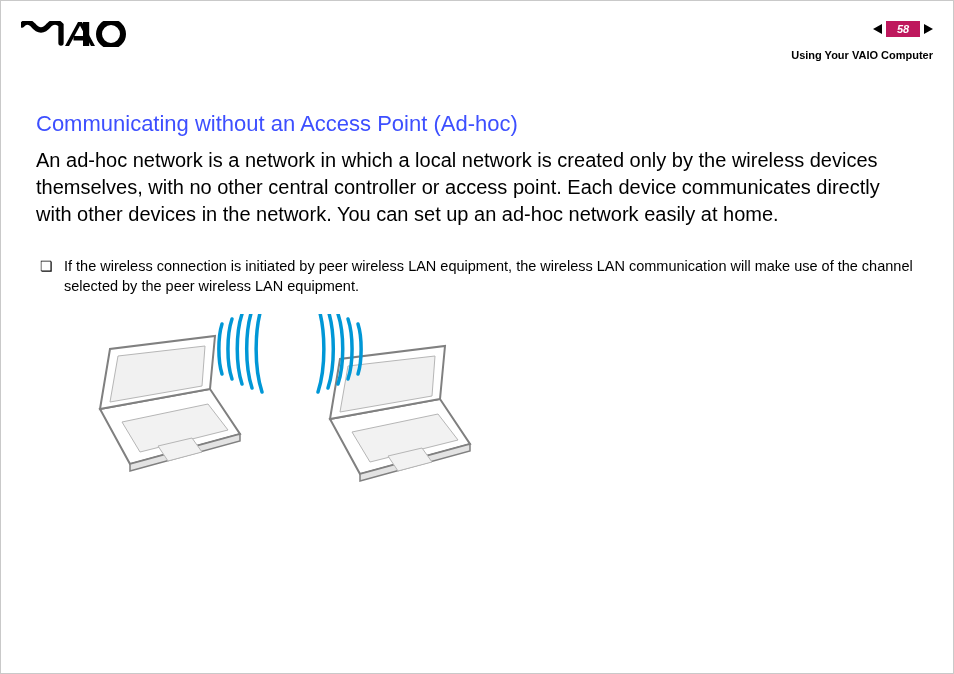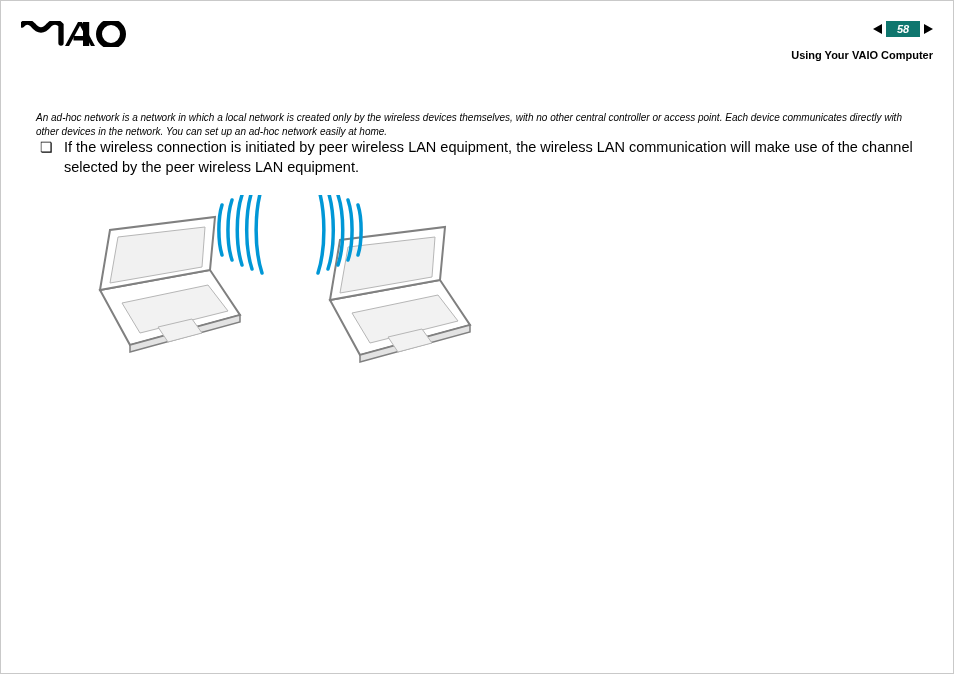--- a/index.html
+++ b/index.html
@@ -45,21 +45,21 @@
     justify-content: flex-end;
     gap: 4px;
   }
   .page-badge {
     display: inline-flex;
     align-items: center;
     justify-content: center;
     height: 16px;
     min-width: 26px;
     padding: 0 4px;
-    background: #0f766e;
+    background: #be185d;
     color: #fff;
     font-size: 11px;
     font-weight: bold;
     font-style: italic;
   }
   .arrow-left, .arrow-right {
     width: 0;
     height: 0;
     border-style: solid;
   }
@@ -83,24 +83,23 @@
     left: 35px;
     right: 35px;
   }
   .title {
     color: #3d4fff;
     font-size: 22px;
     font-weight: 400;
     margin: 0 0 10px 0;
   }
   .intro {
-    font-size: 10px;
+    font-size: 20px;
     line-height: 1.35;
-    margin: 0 0 0 0;
-    font-style: italic;
+    margin: 0 0 29px 0;
   }
   .bullets {
     list-style: none;
     padding: 0;
     margin: 0 0 18px 0;
   }
   .bullets li {
     position: relative;
     padding-left: 28px;
     font-size: 14.5px;
@@ -141,20 +140,21 @@
       <div class="nav-row">
         <span class="arrow-left"></span>
         <span class="page-badge">58</span>
         <span class="arrow-right"></span>
       </div>
       <div class="section-label">Using Your VAIO Computer</div>
     </div>
   </div>
 
   <div class="content">
+    <h1 class="title">Communicating without an Access Point (Ad-hoc)</h1>
     <p class="intro">An ad-hoc network is a network in which a local network is created only by the wireless devices themselves, with no other central controller or access point. Each device communicates directly with other devices in the network. You can set up an ad-hoc network easily at home.</p>
 
     <ul class="bullets">
       <li>If the wireless connection is initiated by peer wireless LAN equipment, the wireless LAN communication will make use of the channel selected by the peer wireless LAN equipment.</li>
     </ul>
 
     <div class="diagram" aria-label="Two laptops communicating directly via wireless signal">
       <svg width="420" height="170" viewBox="0 0 420 170">
 
         <g>

